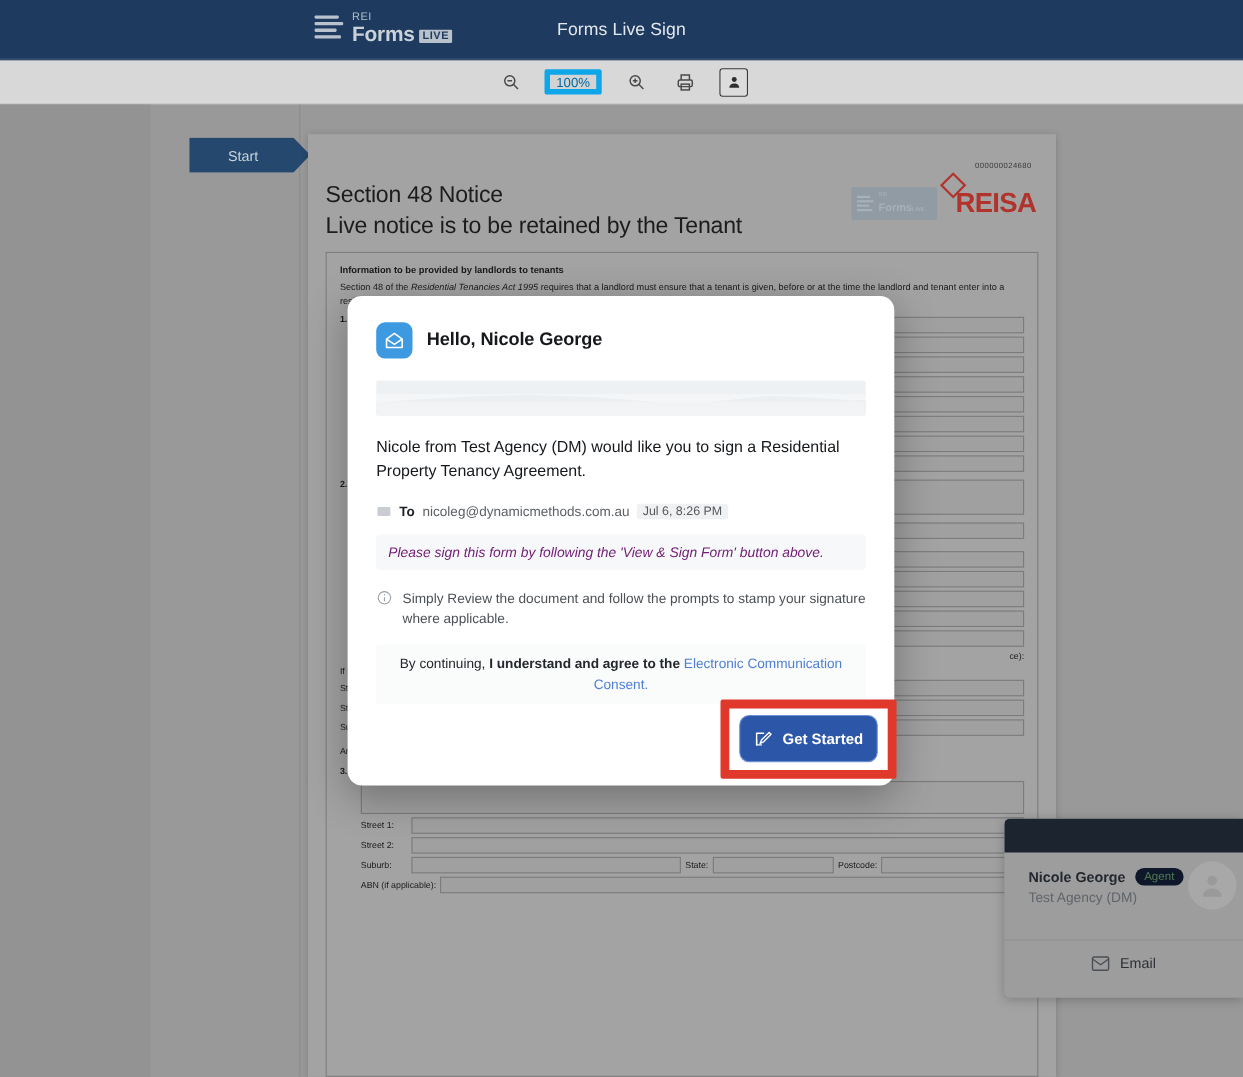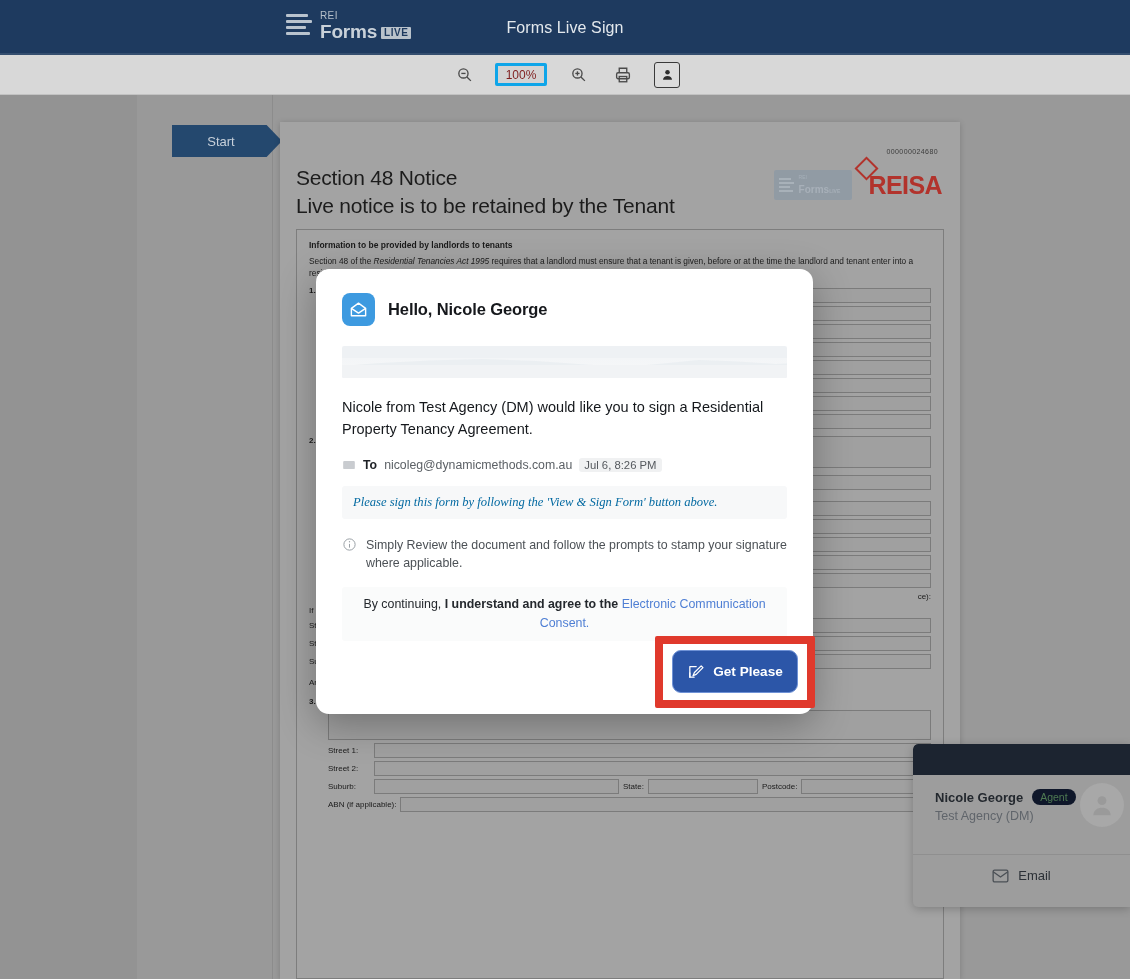--- a/index.html
+++ b/index.html
@@ -49,22 +49,22 @@
     position: absolute; left: 0; top: 55px; width: 1130px; height: 40px;
     background: #d8d8d8;
     display: flex; align-items: center; justify-content: center; gap: 17px;
     border-bottom: 1px solid #c2c2c2;
   }
   .tb-btn {
     width: 28px; height: 26px; display: flex; align-items: center; justify-content: center;
     color: #4a4a4a;
   }
   .zoom-field {
-    width: 52px; height: 23px; border: 3px solid #0ea5e9; background: #d3d3d3;
-    font-size: 12px; color: #7f1d1d; display: flex; align-items: center; justify-content: center;
+    width: 52px; height: 23px; border: 5px solid #0ea5e9; background: #d3d3d3;
+    font-size: 12px; color: #0369a1; display: flex; align-items: center; justify-content: center;
     border-radius: 2px;
   }
   .tb-person {
     width: 26px; height: 26px; border: 1.6px solid #3a3a3a; border-radius: 3px;
     display: flex; align-items: center; justify-content: center; background: #dcdcdc;
   }
 
   
   .canvas { position: absolute; left: 0; top: 95px; width: 1130px; height: 884px; background: #999999; }
   .rail-left { position: absolute; left: 0; top: 0; width: 137px; height: 884px; background: #939393; }
@@ -170,21 +170,21 @@
     margin-top: 18px; font-size: 14.5px; line-height: 1.55; color: #15181c;
   }
   .m-to { margin-top: 17px; display: flex; align-items: center; gap: 7px; font-size: 12.3px; }
   .m-to-label { font-weight: 700; color: #1d2025; }
   .m-to-addr { color: #5c6166; }
   .m-to-date {
     color: #55595e; background: #f0f1f2; padding: 1px 5px; border-radius: 3px; font-size: 11.3px;
   }
   .m-quote {
     margin-top: 14px; background: #f7f8f9; border-radius: 3px;
-    padding: 9px 11px; font-size: 12.6px; font-style: italic; color: #0369a1; font-family: Liberation Serif, serif;
+    padding: 9px 11px; font-size: 12.6px; font-style: italic; color: #701a75;
   }
   .m-note { margin-top: 18px; display: flex; gap: 9px; align-items: flex-start; }
   .m-note-txt { font-size: 12.4px; line-height: 1.45; color: #4c5156; }
   .m-consent {
     margin-top: 14px; background: #fafbfb; border-radius: 3px; padding: 8px 12px;
     text-align: center; font-size: 12.4px; line-height: 1.55; color: #24282d;
   }
   .m-consent b { font-weight: 700; }
   .m-consent a { color: #4f7fd4; text-decoration: none; }
 
@@ -458,21 +458,21 @@
 
   <div class="hl"></div>
   <div class="get-started">
     <span>
       <svg width="17" height="17" viewBox="0 0 24 24" fill="none" stroke="#ffffff" stroke-width="1.8" stroke-linecap="round" stroke-linejoin="round">
         <path d="M4 14v6h6"></path>
           <path d="M4 20V5h9"></path>
           <path d="M20 4l-9.5 9.5-2 4.5 4.5-2L22.5 6.5z"></path>
       </svg>
     </span>
-    <span>Get Please</span>
+    <span>Get Started</span>
   </div>
 
   <div class="agent">
     <div class="agent-bar"></div>
     <div class="agent-main">
       <div class="agent-name-row">
         <span class="agent-name">Nicole George</span>
         <span class="agent-badge">Agent</span>
       </div>
       <div class="agent-agency">Test Agency (DM)</div>

